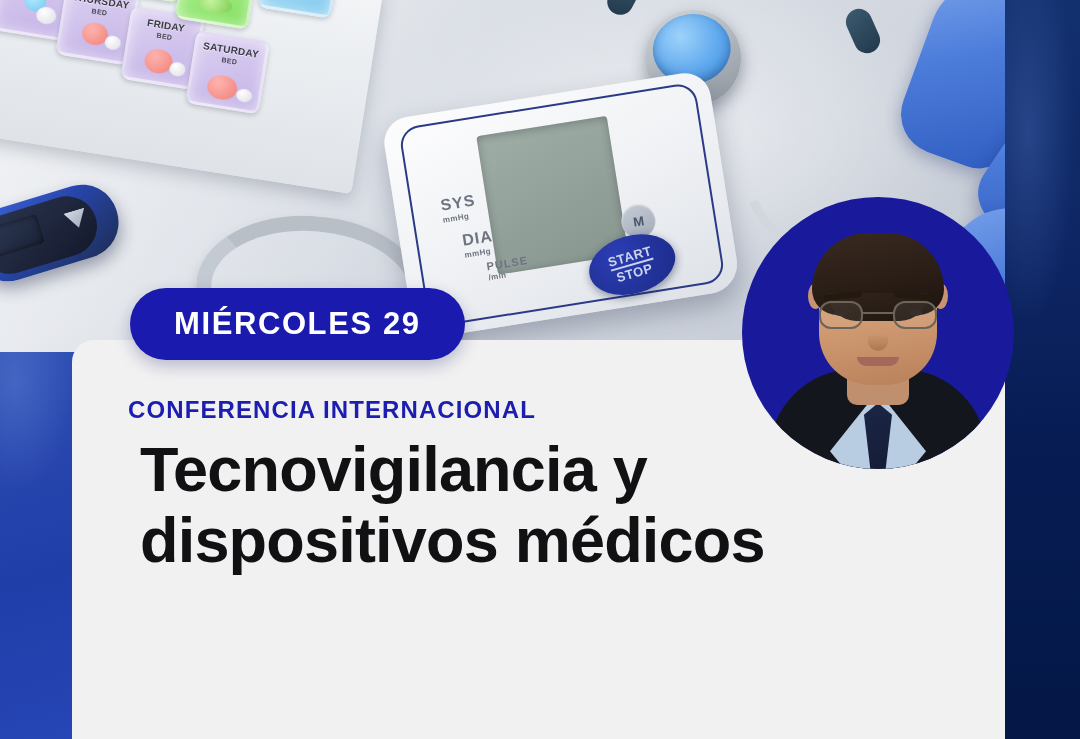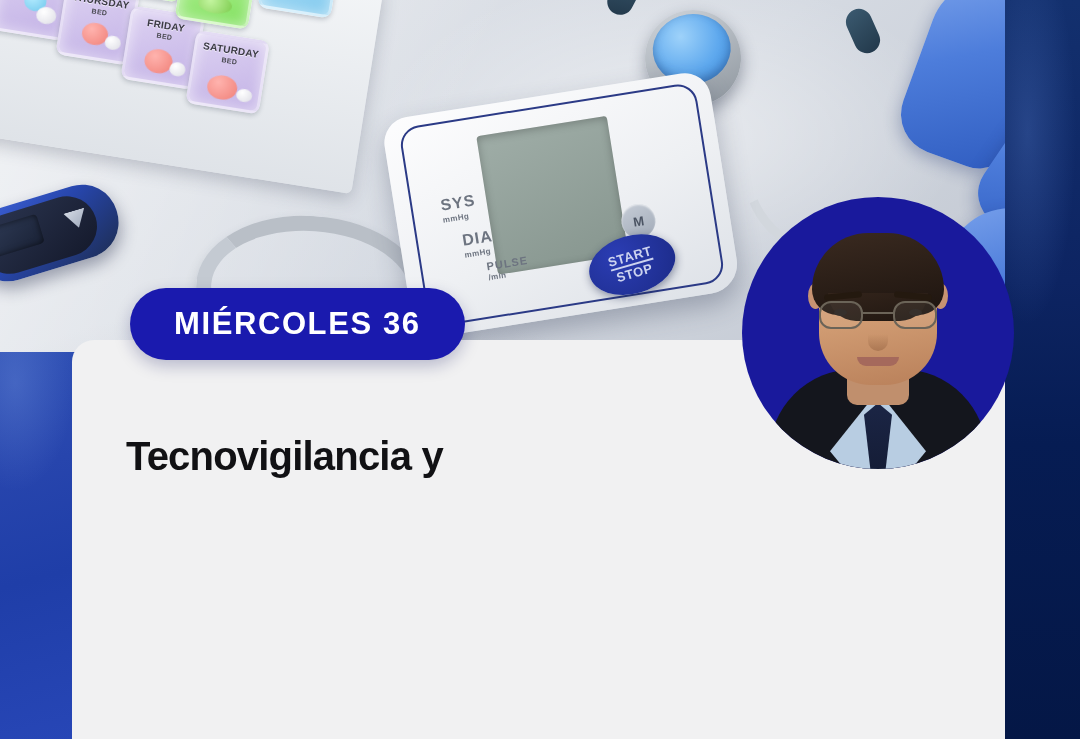--- a/index.html
+++ b/index.html
@@ -280,24 +280,24 @@
     position:absolute;
     left:128px; top:396px;
     color:#1d1daf;
     font-size:24px;
     font-weight:700;
     letter-spacing:1.1px;
     white-space:nowrap;
   }
   .headline {
     position:absolute;
-    left:126px; top:434px;
+    left:140px; top:434px;
     width:600px;
     color:#111114;
-    font-size:40px;
+    font-size:63px;
     font-weight:700;
     line-height:1.12;
     letter-spacing:-0.8px;
   }
   .headline .ln { display:block; white-space:nowrap; }
 
   
   .avatar {
     position:absolute;
     left:742px; top:197px;
@@ -516,21 +516,23 @@
     <div class="av-glasses">
       <span class="av-lens l"></span>
       <span class="av-bridge"></span>
       <span class="av-lens r"></span>
     </div>
     <div class="av-nose"></div>
     <div class="av-mouth"></div>
   </div>
 
   <div class="date-badge">
-    <span>MIÉRCOLES 36</span>
-  </div>
-
+    <span>MIÉRCOLES 29</span>
+  </div>
+
+  <div class="eyebrow">CONFERENCIA INTERNACIONAL</div>
 
   <div class="headline">
     <span class="ln">Tecnovigilancia y</span>
+    <span class="ln">dispositivos médicos</span>
   </div>
 
 </div>
 
 </body></html>

